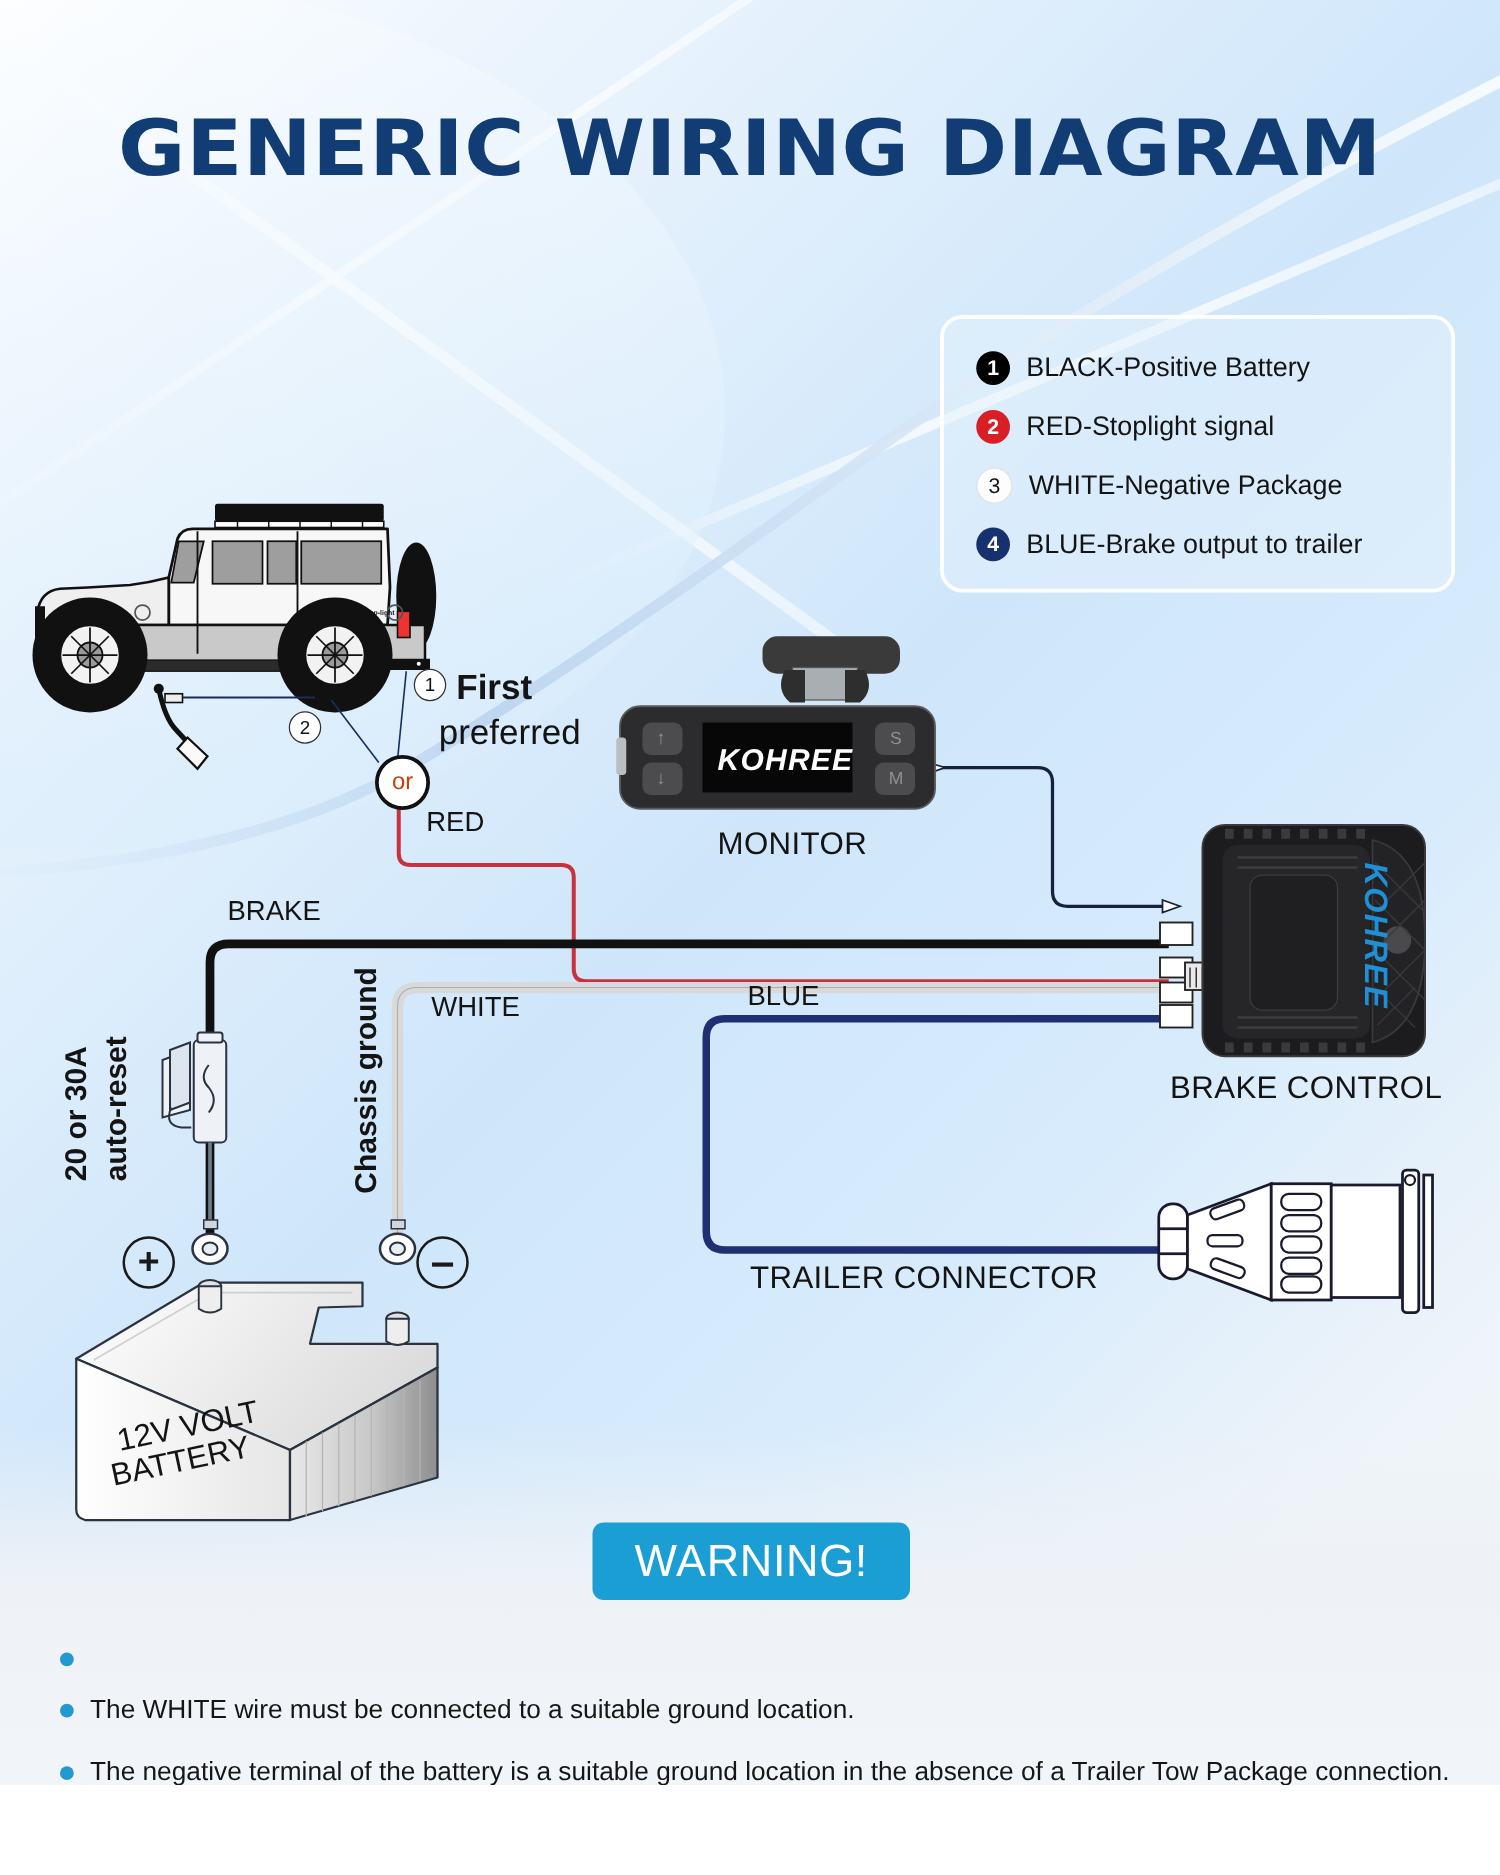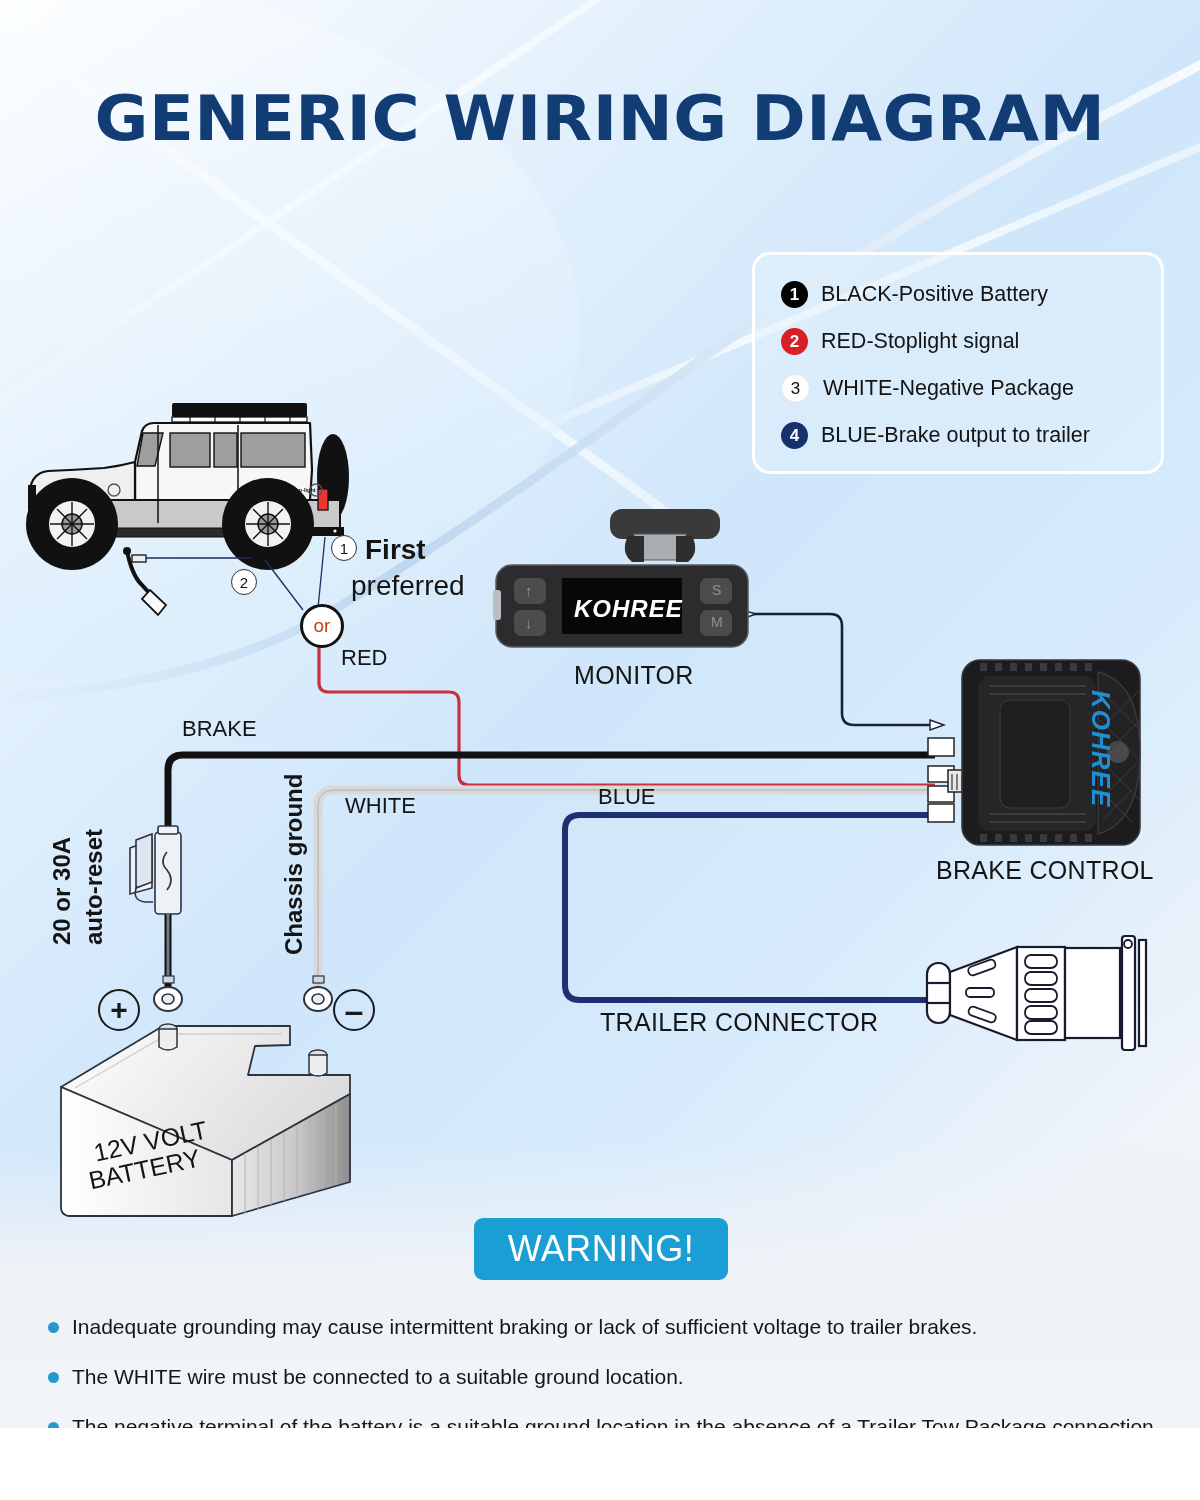--- a/index.html
+++ b/index.html
@@ -508,21 +508,20 @@
   </svg>
 
   <div class="dtext" style="left:93px; top:1127px; font-size:25px; transform:rotate(-12deg);">12V VOLT</div>
   <div class="dtext" style="left:88px; top:1155px; font-size:25px; transform:rotate(-12deg);">BATTERY</div>
 
   <div id="warn-badge">WARNING!</div>
 
   <div id="warn-list">
     <div class="warn-item">
       <span class="wdot"></span>
-      <span class="wtext">Inadequate grounding may cause intermittent braking or lack of sufficient voltage to trailer brakes.</span>
     </div>
     <div class="warn-item">
       <span class="wdot"></span>
       <span class="wtext">The WHITE wire must be connected to a suitable ground location.</span>
     </div>
     <div class="warn-item">
       <span class="wdot"></span>
       <span class="wtext">The negative terminal of the battery is a suitable ground location in the absence of a Trailer Tow Package connection.</span>
     </div>
   </div>

